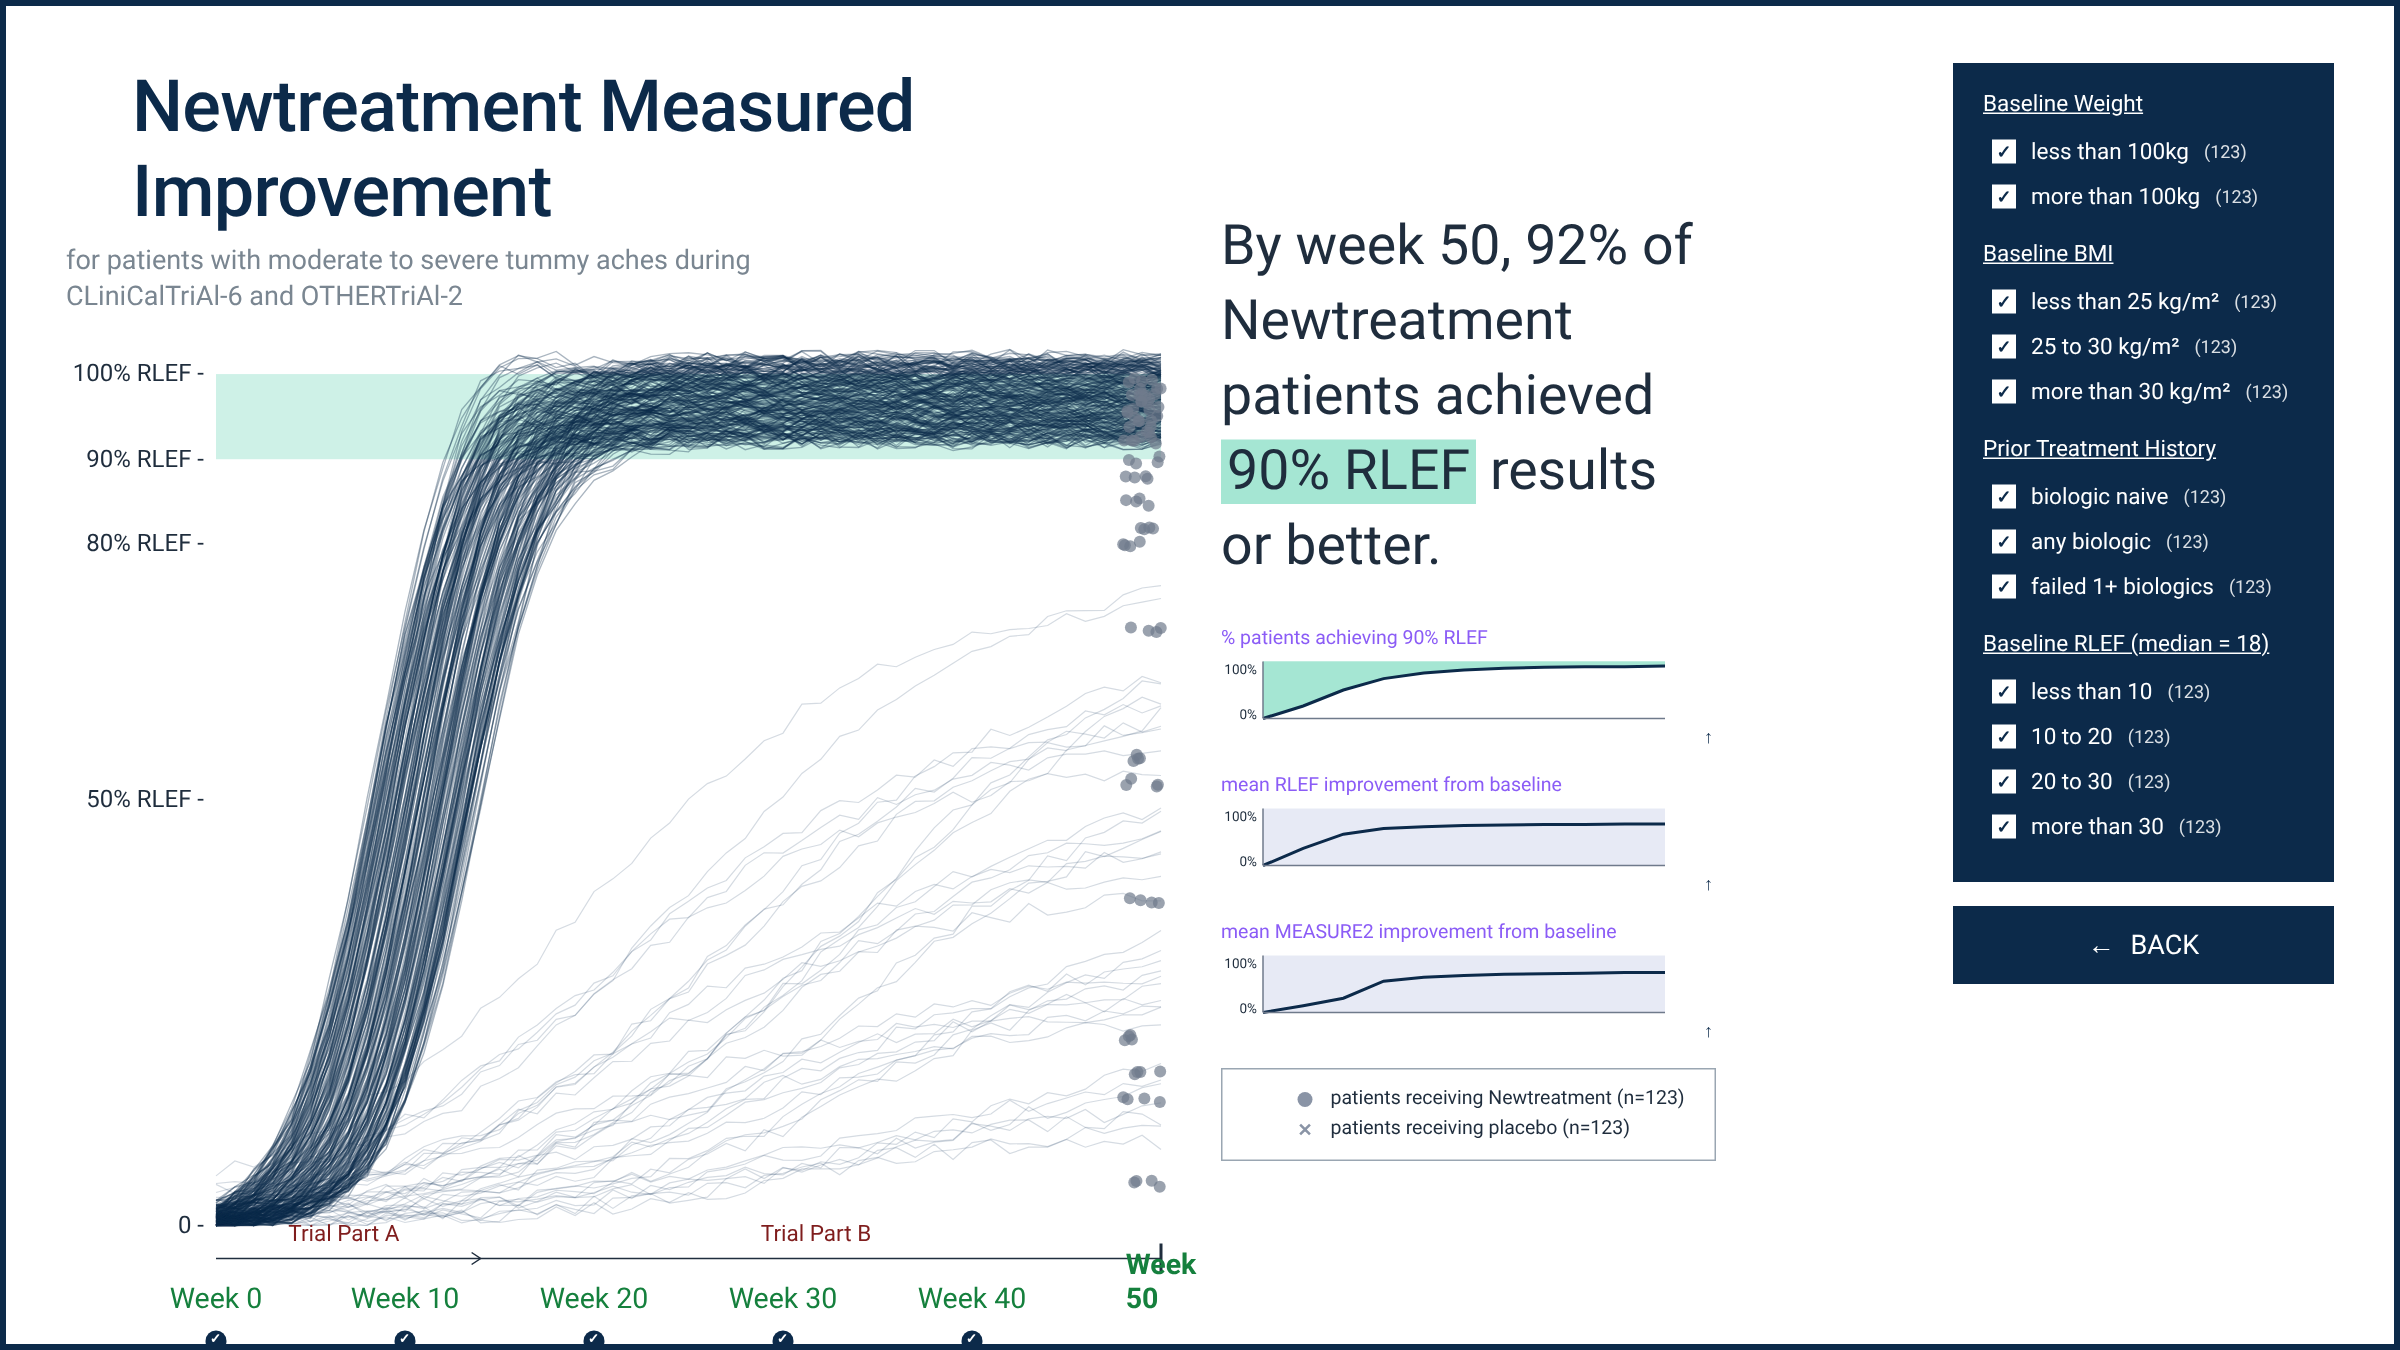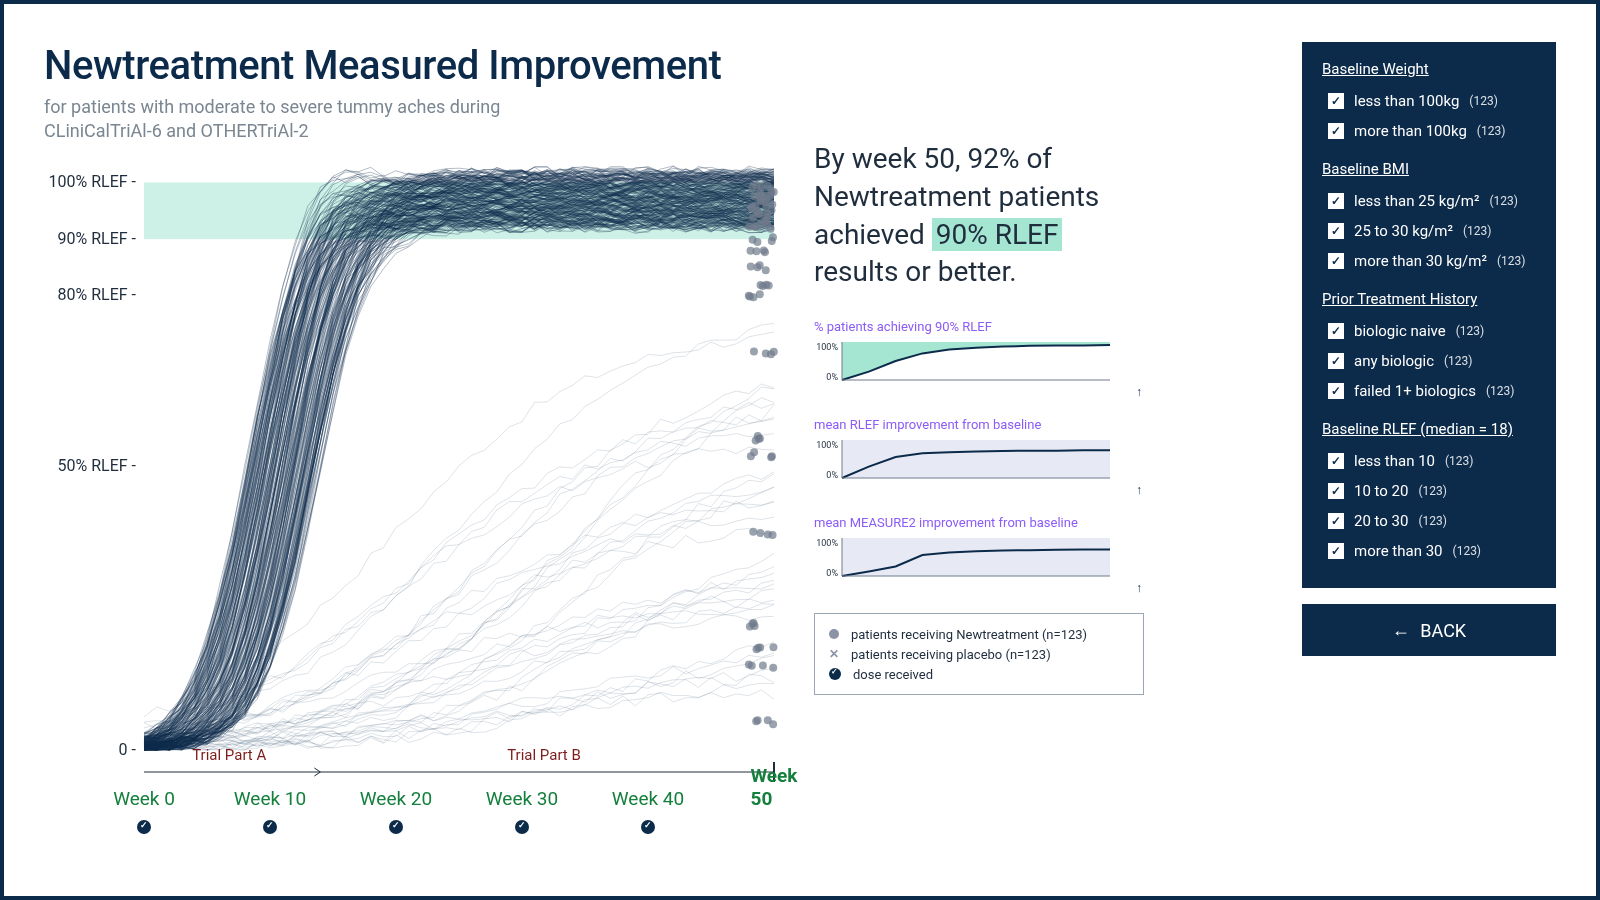--- a/index.html
+++ b/index.html
@@ -8,39 +8,39 @@
     font-family: -apple-system, BlinkMacSystemFont, "Segoe UI", Roboto, "Helvetica Neue", Arial, sans-serif;
     background: #fff;
     color: #0c2a4a;
     border: 4px solid #0c2a4a;
     padding: 38px 40px 28px 40px;
     display: flex;
     gap: 30px;
   }
   .main { flex: 1 1 auto; display: flex; gap: 30px; }
   .chart-col { width: 740px; position: relative; }
-  h1 { font-size: 40px; font-weight: 500; letter-spacing: -0.01em; margin-bottom: 6px; }
+  h1 { font-size: 48px; font-weight: 500; letter-spacing: -0.01em; margin-bottom: 6px; margin-left: 44px; }
   .sub { color: #7a8691; font-size: 18px; line-height: 1.35; max-width: 500px; margin-bottom: 10px; }
   .chart-wrap { position: relative; height: 690px; }
   .chart-svg { position: absolute; left: 0; top: 0; }
   .ylab { position: absolute; left: 0; font-size: 16px; color: #1f2d3d; white-space: nowrap; text-align: right; width: 92px; }
   .xlab { position: absolute; bottom: 34px; font-size: 19px; color: #15803d; text-align: left; transform: translateX(-50%); }
   .xlab.bold { font-weight: 700; }
   .partlab { position: absolute; font-size: 15px; color: #7f1d1d; }
   .dose-icon { position:absolute; bottom:10px; width:14px; height:14px; border-radius:50%; background:#0c2a4a; transform:translateX(-50%);}
   .dose-icon::after { content:"✓"; color:#fff; font-size:9px; position:absolute; left:3px; top:0; font-weight:bold;}
   .midcol { width: 330px; padding-top: 98px; }
-  .headline { font-size: 28px; line-height: 1.35; color: #1f2d3d; margin-bottom: 28px; }
+  .headline { font-size: 37px; line-height: 1.35; color: #1f2d3d; margin-bottom: 28px; }
   .hl { background: #a5e6d3; padding: 0 4px; }
   .mini { margin-bottom: 18px; }
   .mini-title { font-size: 13px; color: #8b5cf6; margin-bottom: 4px; }
   .mini-svg { display:block; }
   .mini-arrow { font-size: 12px; text-align: right; margin-top:1px; padding-right:2px;}
   .legend-box { border: 1px solid #9aa6b2; padding: 10px 14px; font-size: 13px; color:#1f2d3d; margin-top: 8px;}
-  .legend-row { display:flex; align-items:center; gap:12px; height:20px; }
+  .legend-row { display:flex; align-items:center; gap:12px; height:20px;margin-left:36px; }
   .leg-dot { width:10px; height:10px; border-radius:50%; background:#8a94a6; }
   .leg-x { font-size:12px; color:#8a94a6; font-weight:bold;}
   .leg-check { width:12px; height:12px; border-radius:50%; background:#0c2a4a; position:relative;}
   .leg-check::after{content:"✓"; color:#fff; font-size:8px; position:absolute; left:2px; top:-1px; font-weight:bold;}
   .sidebar { width: 254px; display:flex; flex-direction:column; gap:16px; }
   .filter-panel { background:#0c2a4a; color:#fff; padding: 18px 20px 22px 20px; font-size: 15px; }
   .fgroup-title { text-decoration: underline; font-size: 15px; margin-top: 14px; margin-bottom: 8px; }
   .fgroup-title:first-child { margin-top: 0; }
   .frow { display:flex; align-items:center; gap:10px; padding: 6px 0 6px 6px; cursor:pointer; }
   .chk { width:16px; height:16px; background:#fff; display:inline-flex; align-items:center; justify-content:center; color:#0c2a4a; font-size:12px; font-weight:bold; }
@@ -493,24 +493,20 @@
       </div>
     <div class="legend-box">
       <div class="legend-row">
           <span class="leg-dot"></span>
           <span>patients receiving Newtreatment (n=123)</span>
         </div>
       <div class="legend-row">
           <span class="leg-x">✕</span>
           <span>patients receiving placebo (n=123)</span>
         </div>
-      <div class="legend-row">
-          <span class="leg-check"></span>
-          <span>dose received</span>
-        </div>
     </div>
   </div>
 </div>
 
 <div class="sidebar">
   <div class="filter-panel" id="filters">
       <div class="fgroup-title">Baseline Weight</div>
       <div class="frow">
         <span class="chk">✓</span>
         <span>less than 100kg </span>

